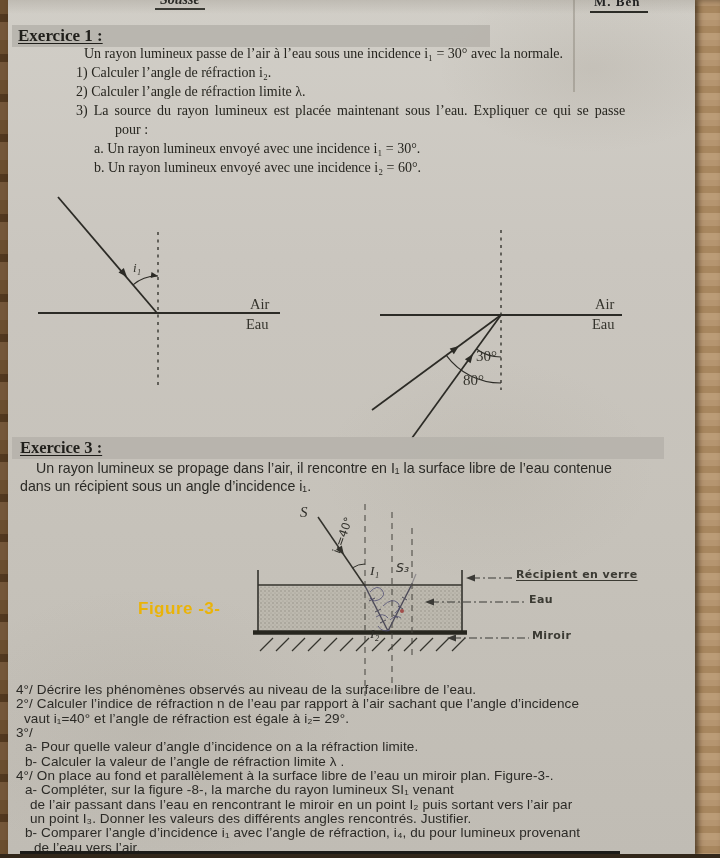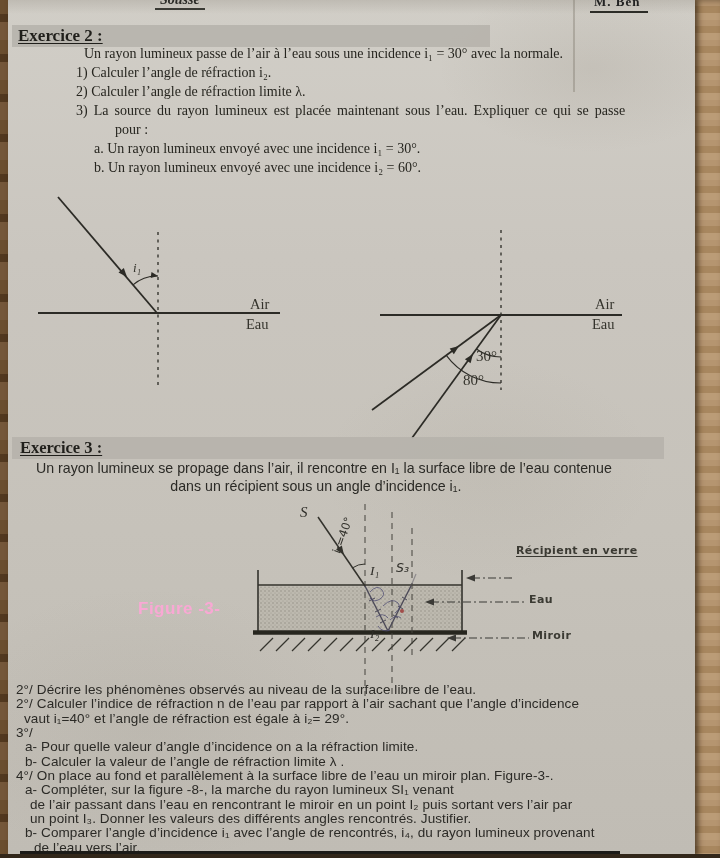--- a/index.html
+++ b/index.html
@@ -47,53 +47,53 @@
   .e1-pour{margin-left:95px;}
   .e1-sub{margin-left:74px;}
   .e1-note{margin-left:66px;}
   
   svg{display:block;}
   .diag-label{color:var(--ink-soft);font-size:14.5px;}
   .angle-label{color:var(--ink-soft);font-size:15px;}
   .it{font-style:italic;}
   
   .ex2-sans{font-family:"Liberation Sans","DejaVu Sans",sans-serif;color:#2b2a26;}
-  .ex2-intro{left:20px;top:460px;font-size:14.2px;line-height:17.5px;text-align:center;}
+  .ex2-intro{left:20px;top:460px;font-size:14.2px;line-height:17.5px;}
   .e2-i1{margin-left:16px;}
   .e2-i2{margin-left:0;}
   .questions{left:12px;top:683px;font-size:13.5px;line-height:14.35px;letter-spacing:.1px;}
   .q{margin-left:4px;}
   .qc{margin-left:12px;}
   .qs{margin-left:13px;}
   .qc2{margin-left:18px;}
   .qc3{margin-left:22px;}
   
   .f3-hand{font-family:"DejaVu Sans","Liberation Sans",sans-serif;font-weight:bold;font-size:11px;color:#3b3a33;letter-spacing:.4px;}
   .f3-underline{text-decoration:underline;text-underline-offset:2px;}
-  .f3-caption{left:138px;top:599px;font-family:"Liberation Sans","DejaVu Sans",sans-serif;font-weight:bold;font-size:17px;color:#f9a8d4;letter-spacing:.5px;}
+  .f3-caption{left:138px;top:599px;font-family:"Liberation Sans","DejaVu Sans",sans-serif;font-weight:bold;font-size:17px;color:#eab308;letter-spacing:.5px;}
   .f3-point{font-size:13.5px;color:#2e2d28;}
   .f3-angle{left:336px;top:546px;font-family:"DejaVu Sans",sans-serif;font-size:11.5px;color:#33322c;transform:rotate(-70deg);transform-origin:0 50%;white-space:nowrap;}
   .f3-s{left:300px;top:504px;font-size:15px;font-style:italic;color:#2e2d28;}
   
   .bottom-rule{left:20px;top:851px;width:600px;height:3px;background:#1c1b18;}
 </style>
 </head>
 <body>
 
 <div class="abs wood-left"></div>
 <div class="abs wood-right"></div>
 
 <div class="abs paper"></div>
 <div class="abs crease"></div>
 
 <div class="abs note note-sousse">Sousse</div>
 <div class="abs note note-right">M. Ben</div>
 
 <div class="abs band band1"></div>
-<div class="abs heading heading1">Exercice 2 :</div>
+<div class="abs heading heading1">Exercice 1 :</div>
 
 <div class="abs ex1-lines">
     <div class="tline e1-intro">Un rayon lumineux passe de l’air à l’eau sous une incidence i₁ = 30° avec la normale.</div>
     <div class="tline e1-num">1) Calculer l’angle de réfraction i₂.</div>
     <div class="tline e1-num">2) Calculer l’angle de réfraction limite λ.</div>
     <div class="tline e1-num e1-spread">3) La source du rayon lumineux est placée maintenant sous l’eau. Expliquer ce qui se passe</div>
     <div class="tline e1-pour">pour :</div>
     <div class="tline e1-sub">a. Un rayon lumineux envoyé avec une incidence i₁ = 30°.</div>
     <div class="tline e1-sub">b. Un rayon lumineux envoyé avec une incidence i₂ = 60°.</div>
   </div>
@@ -215,33 +215,33 @@
     </g>
   </g>
 </svg>
 
 <div class="abs f3-s">S</div>
 <div class="abs f3-angle">i₁=40°</div>
 <div class="abs f3-point it" style="left:370px;top:563px;">I₁</div>
 <div class="abs f3-point it" style="left:396px;top:560px;font-family:'DejaVu Sans',sans-serif;font-size:12.5px;">S₃</div>
 <div class="abs f3-point it" style="left:370px;top:626px;">I₂</div>
 <div class="abs f3-caption">Figure -3-</div>
-<div class="abs f3-hand f3-underline" style="left:516px;top:544px;">Récipient en verre</div>
+<div class="abs f3-hand f3-underline" style="left:516px;top:568px;">Récipient en verre</div>
 <div class="abs f3-hand" style="left:529px;top:593px;">Eau</div>
 <div class="abs f3-hand" style="left:532px;top:629px;">Miroir</div>
 
 <div class="abs ex2-sans questions">
-    <div class="tline q">2°/ Décrire les phénomènes observés au niveau de la surface libre de l’eau.</div>
+    <div class="tline q">4°/ Décrire les phénomènes observés au niveau de la surface libre de l’eau.</div>
     <div class="tline q">2°/ Calculer l’indice de réfraction n de l’eau par rapport à l’air sachant que  l’angle d’incidence</div>
     <div class="tline qc">vaut i₁=40° et l’angle de réfraction est égale à i₂= 29°.</div>
     <div class="tline q">3°/</div>
     <div class="tline qs">a- Pour quelle valeur d’angle d’incidence on a la réfraction limite.</div>
     <div class="tline qs">b- Calculer la valeur de  l’angle de réfraction limite λ .</div>
     <div class="tline q">4°/ On place au fond et parallèlement à la surface libre de l’eau un miroir plan. Figure-3-.</div>
     <div class="tline qs">a- Compléter, sur la figure -8-, la marche du rayon lumineux SI₁ venant</div>
     <div class="tline qc2">de l’air passant dans l’eau en rencontrant le miroir en un point  I₂ puis sortant vers  l’air par</div>
     <div class="tline qc2">un point I₃. Donner les valeurs des différents angles rencontrés. Justifier.</div>
-    <div class="tline qs">b- Comparer l’angle d’incidence i₁ avec l’angle de rencontrés, i₄, du rayon lumineux provenant</div>
+    <div class="tline qs">b- Comparer l’angle d’incidence i₁ avec l’angle de réfraction, i₄, du pour lumineux provenant</div>
     <div class="tline qc3">de l’eau vers l’air.</div>
   </div>
 
 <div class="abs bottom-rule"></div>
 <div class="abs bottom-strip"></div>
 
 </body></html>

